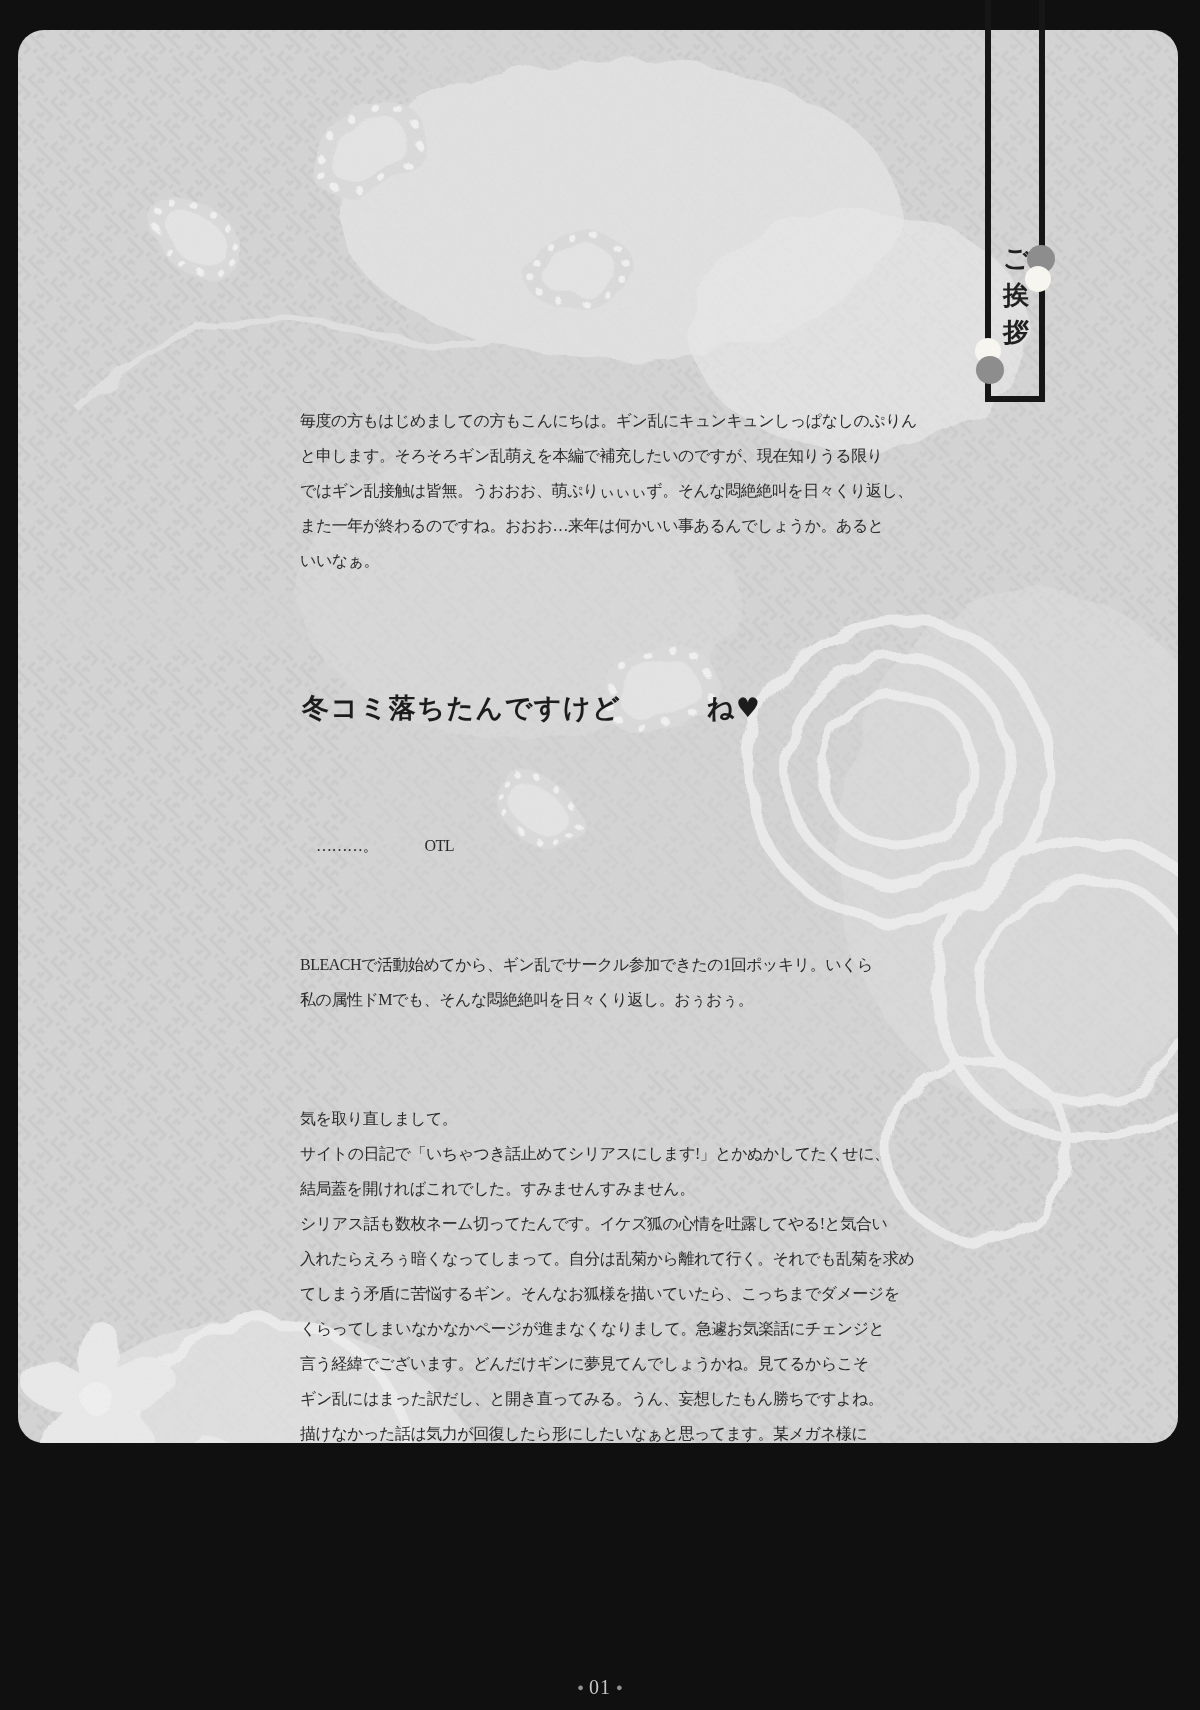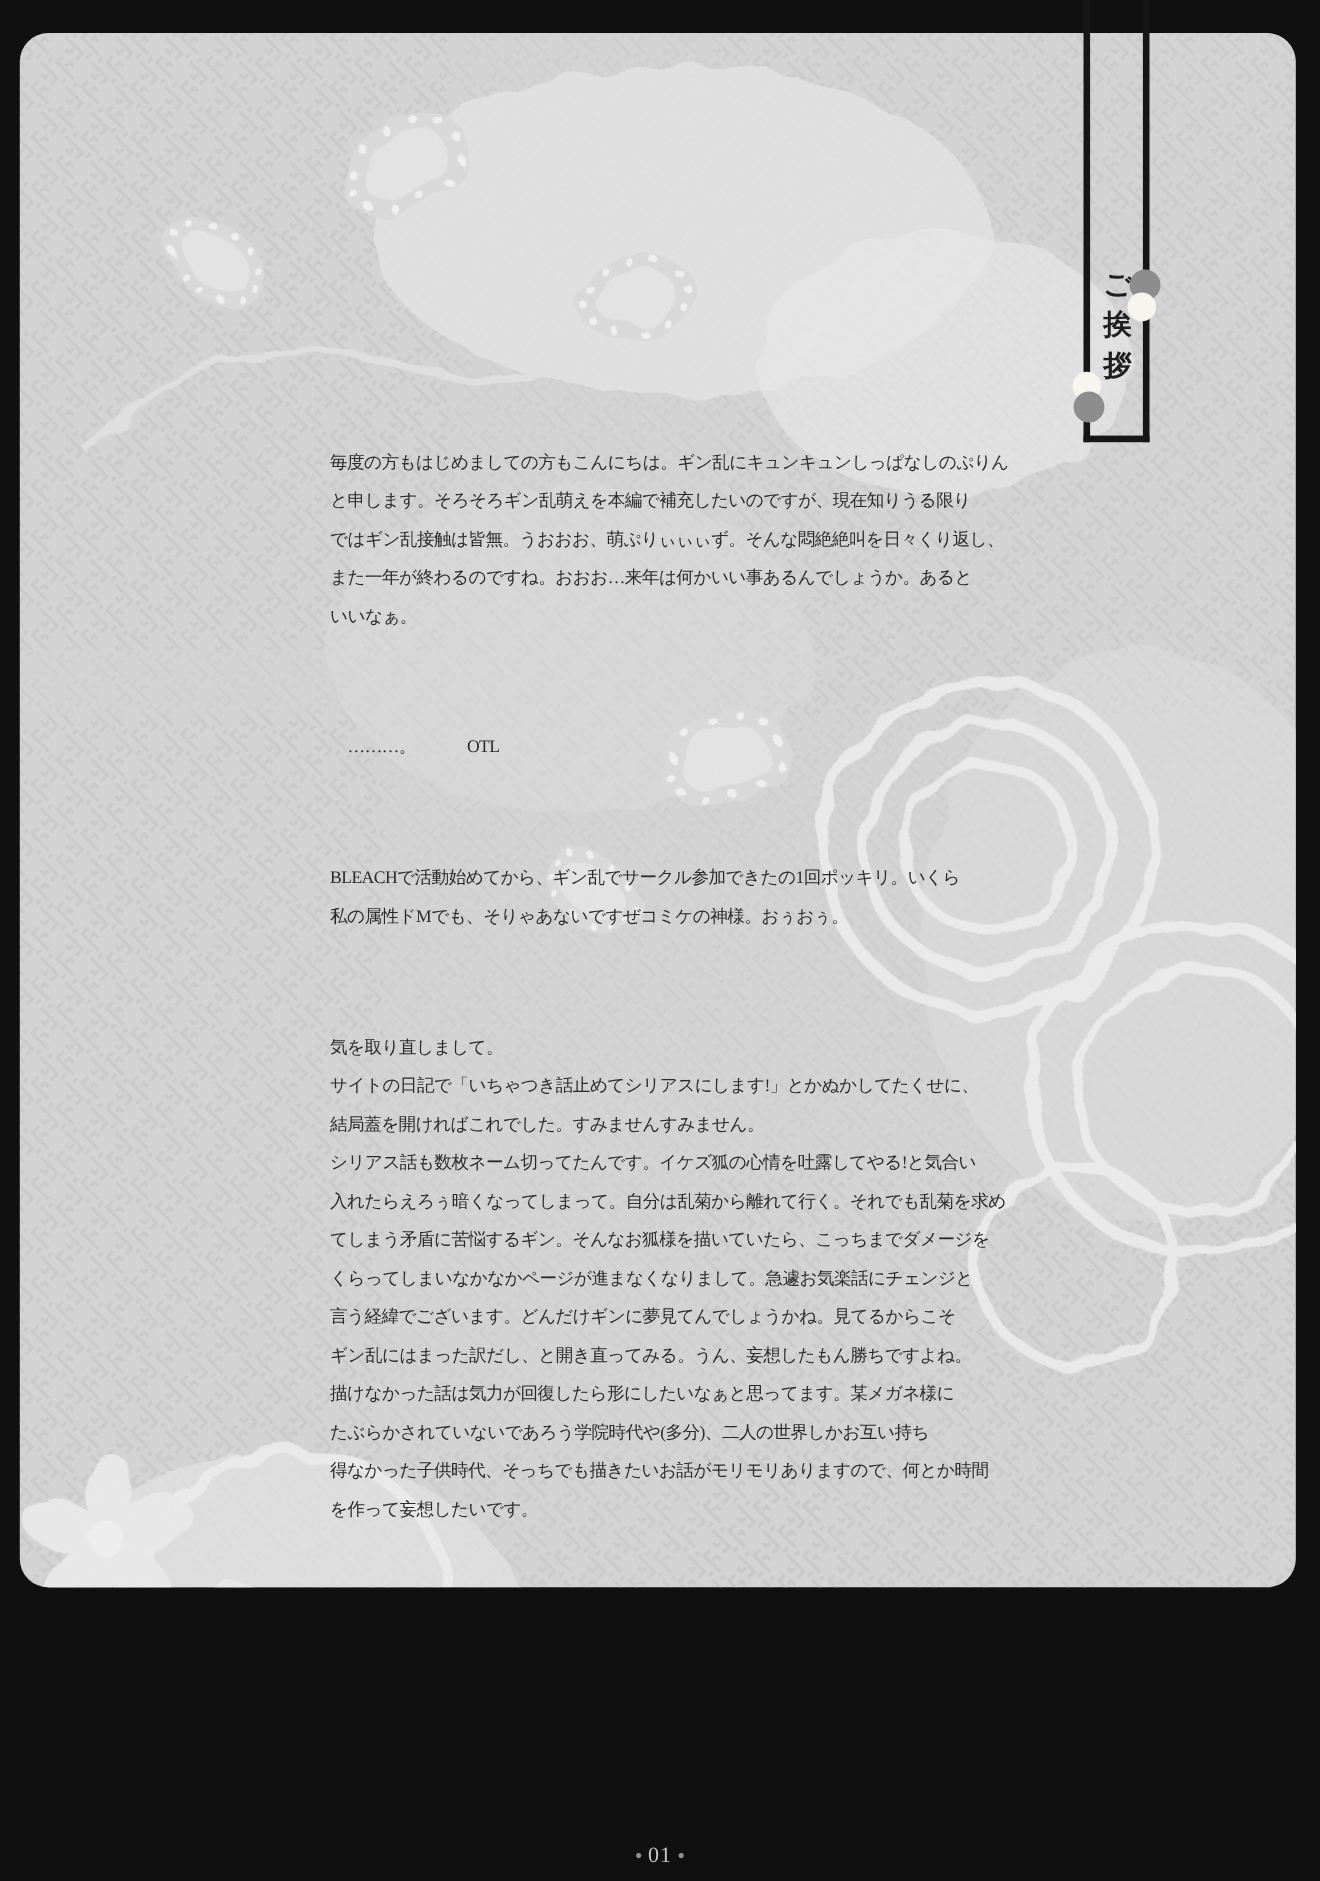--- a/index.html
+++ b/index.html
@@ -149,23 +149,24 @@
 
     <rect width="1160" height="1638" filter="url(#grain)" opacity="0.55"></rect>
   </svg>
 
   <div class="textblock">
     <div class="para">毎度の方もはじめましての方もこんにちは。ギン乱にキュンキュンしっぱなしのぷりん
 と申します。そろそろギン乱萌えを本編で補充したいのですが、現在知りうる限り
 ではギン乱接触は皆無。うおおお、萌ぷりぃぃぃず。そんな悶絶絶叫を日々くり返し、
 また一年が終わるのですね。おおお…来年は何かいい事あるんでしょうか。あると
 いいなぁ。</div>
+    <div class="headline">冬コミ落ちたんですけど　　　ね♥</div>
     <div class="para otl-line">………。　　　OTL</div>
     <div class="para">BLEACHで活動始めてから、ギン乱でサークル参加できたの1回ポッキリ。いくら
-私の属性ドMでも、そりゃあないですぜコミケの神様。おぅおぅ。</div>
+私の属性ドMでも、そんな悶絶絶叫を日々くり返し。おぅおぅ。</div>
     <div class="para">気を取り直しまして。
 サイトの日記で「いちゃつき話止めてシリアスにします!」とかぬかしてたくせに、
 結局蓋を開ければこれでした。すみませんすみません。
 シリアス話も数枚ネーム切ってたんです。イケズ狐の心情を吐露してやる!と気合い
 入れたらえろぅ暗くなってしまって。自分は乱菊から離れて行く。それでも乱菊を求め
 てしまう矛盾に苦悩するギン。そんなお狐様を描いていたら、こっちまでダメージを
 くらってしまいなかなかページが進まなくなりまして。急遽お気楽話にチェンジと
 言う経緯でございます。どんだけギンに夢見てんでしょうかね。見てるからこそ
 ギン乱にはまった訳だし、と開き直ってみる。うん、妄想したもん勝ちですよね。
 描けなかった話は気力が回復したら形にしたいなぁと思ってます。某メガネ様に

